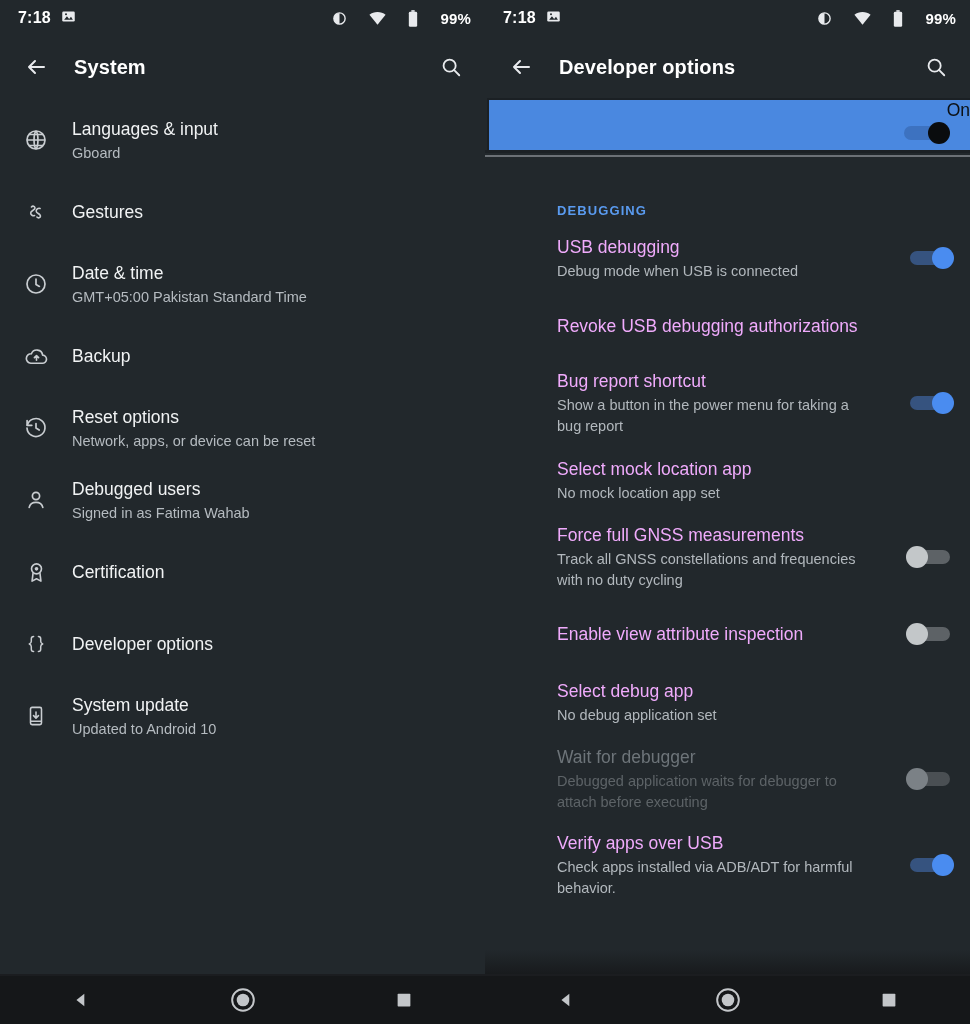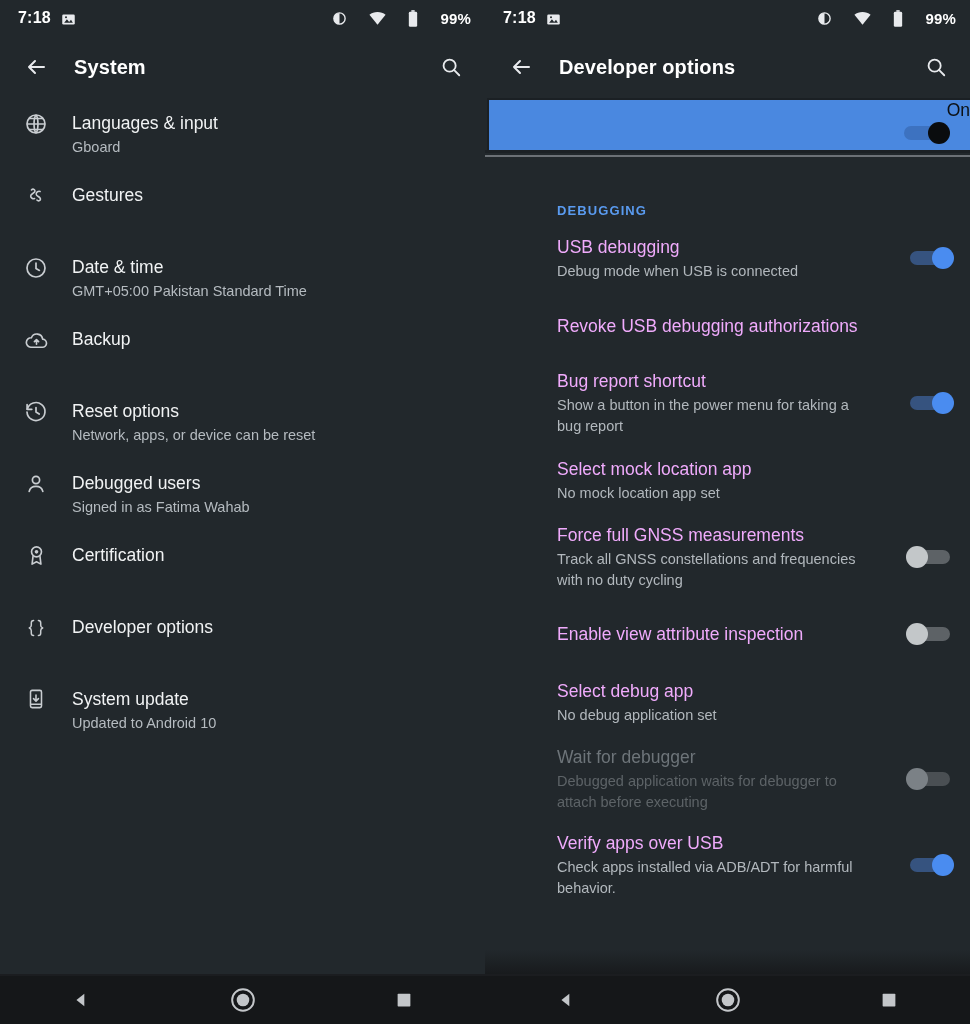--- a/index.html
+++ b/index.html
@@ -14,42 +14,42 @@
   .panel { width:485px; height:1024px; background:#22282c; position:relative; overflow:hidden; }
   .panel.right { background:#22282c; }
 
   
   .statusbar {
     height:36px; display:flex; align-items:center;
     padding:0 14px 0 18px; color:#ffffff;
     font-size:16px; font-weight:bold; letter-spacing:.2px;
   }
   .sb-time { font-size:16px; font-weight:bold; }
-  .sb-left { display:flex; align-items:flex-end; gap:10px; }
+  .sb-left { display:flex; align-items:flex-start; gap:10px; }
   .sb-spacer { flex:1; }
   .sb-right { display:flex; align-items:center; gap:22px; }
   .sb-pct { font-size:15px; font-weight:bold; }
   svg { display:block; }
 
   
   .appbar {
     height:62px; display:flex; align-items:center;
     padding:0 14px 0 16px; color:#fff;
   }
   .appbar .back { width:40px; height:40px; display:flex; align-items:center; justify-content:center; cursor:pointer; }
   .appbar .title {
     flex:1; font-size:20px; font-weight:bold; color:#ffffff;
     margin-left:18px; letter-spacing:.1px;
   }
   .appbar .search { width:40px; height:40px; display:flex; align-items:center; justify-content:center; cursor:pointer; }
 
   
   .list { padding-top:6px; }
   .row {
-    display:flex; align-items:flex-start;
+    display:flex; align-items:center;
     min-height:72px; padding:8px 16px 8px 0;
     cursor:pointer;
   }
   .row .ic {
     width:72px; min-width:72px; display:flex; align-items:center; justify-content:center;
     color:#c9cdd1;
   }
   .row .txt { flex:1; padding-right:8px; }
   .row .t1 { font-size:17.5px; color:#f1f3f4; line-height:23px; }
   .row .t2 { font-size:14.5px; color:#b5bbc0; line-height:20px; margin-top:2px; }

